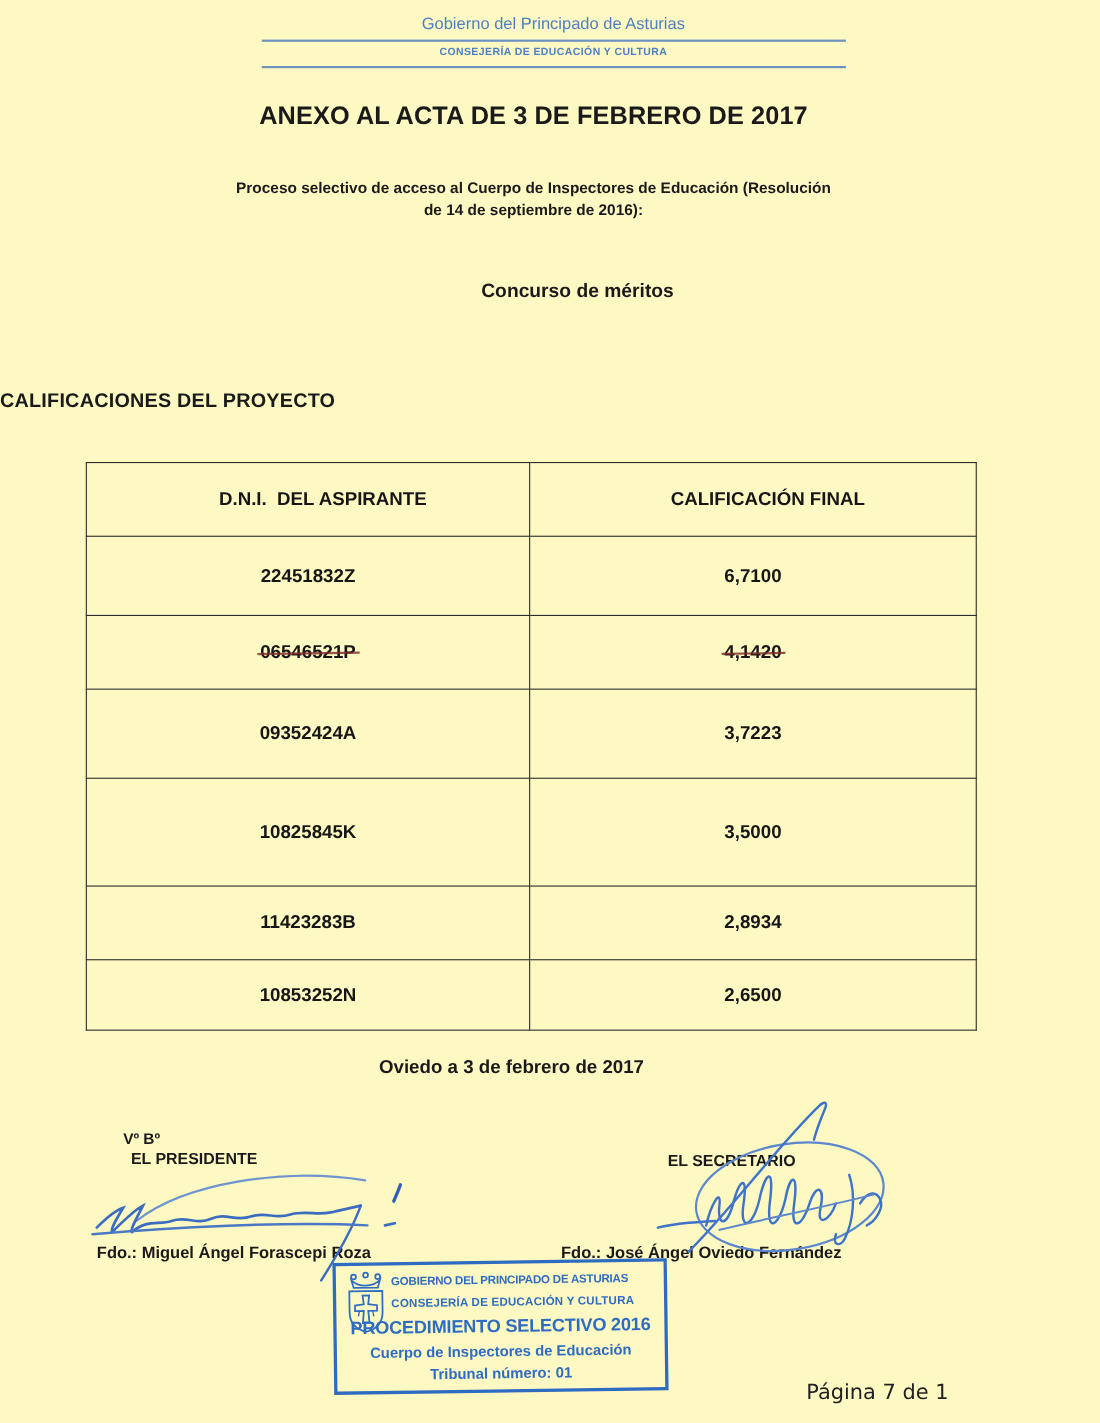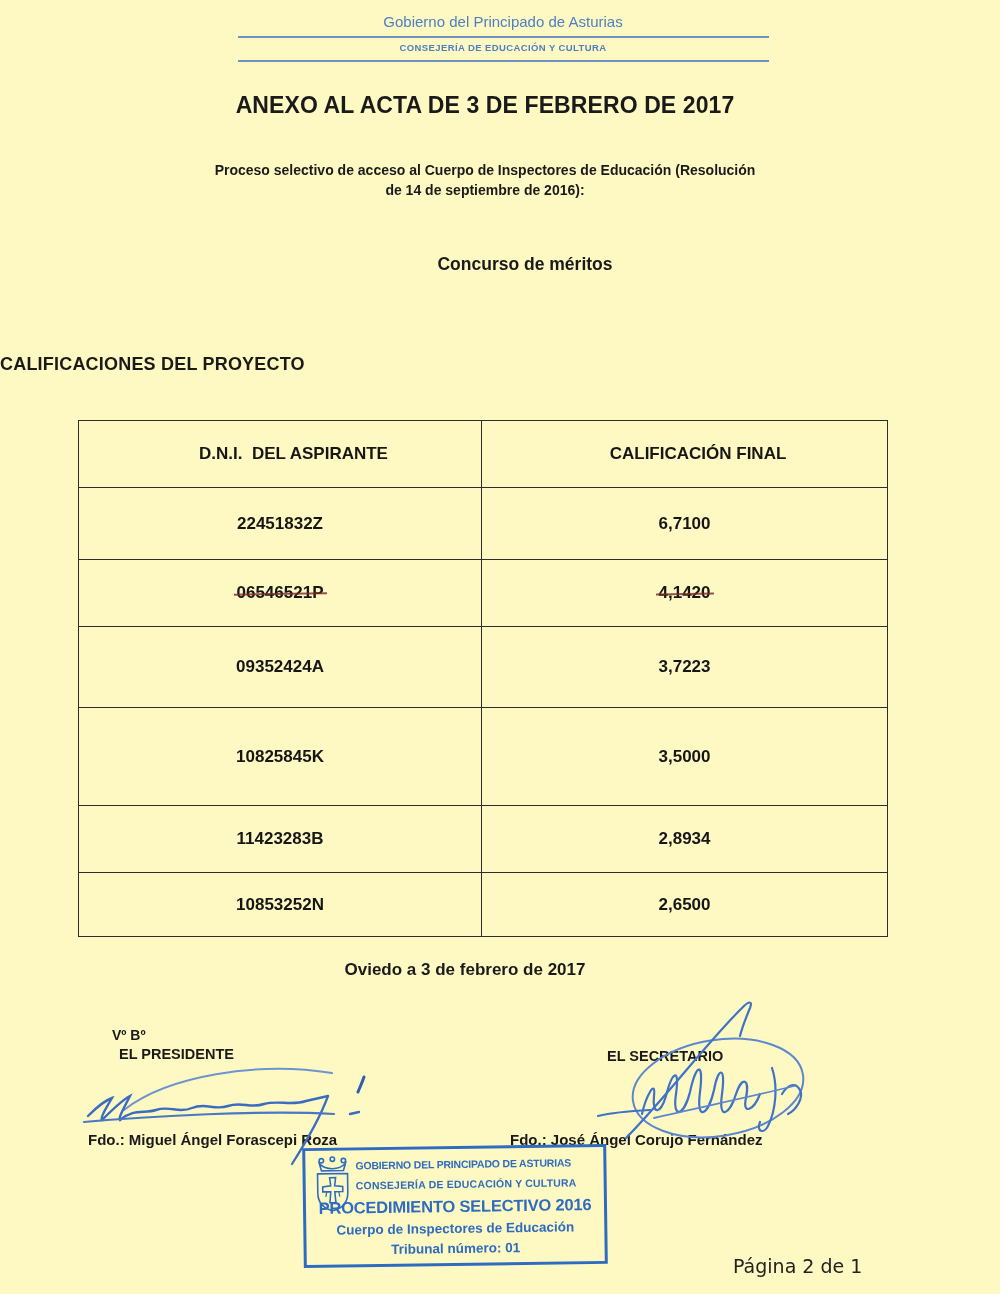--- a/index.html
+++ b/index.html
@@ -121,22 +121,22 @@
       <td><span>2,6500</span></td>
     </tr>
   </tbody>
     </table>
 
   <div class="place-date">Oviedo a 3 de febrero de 2017</div>
   <div class="vobo">Vº Bº</div>
   <div class="role-president">EL PRESIDENTE</div>
   <div class="role-secretary">EL SECRETARIO</div>
   <div class="fdo-left">Fdo.: Miguel Ángel Forascepi Roza</div>
-  <div class="fdo-right">Fdo.: José Ángel Corujo Fernández</div>
-  <div class="page-number">Página 2 de 1</div>
+  <div class="fdo-right">Fdo.: José Ángel Oviedo Fernández</div>
+  <div class="page-number">Página 7 de 1</div>
 
   <svg class="sig sig-president" width="295" height="112" viewBox="0 0 295 112">
     <g fill="none" stroke-linecap="round">
       <path d="M42,54 C85,20 175,5 250,17" stroke="#6e94cf" stroke-width="2"></path>
       <path d="M6,60 C14,52 24,44 30,42 C24,52 18,62 20,64 C28,56 40,44 48,40 C42,52 36,62 38,64 C52,52 62,58 74,54 C88,49 96,58 110,52 C124,46 132,55 146,50 C160,45 168,53 182,48 C196,44 210,50 224,45 L246,40" stroke="#3a6cc0" stroke-width="2.4"></path>
       <path d="M246,40 C238,62 224,86 210,108" stroke="#3a6cc0" stroke-width="2.2"></path>
       <path d="M2,66 C70,60 180,54 252,58" stroke="#4a78c4" stroke-width="2.2"></path>
       <path d="M282,21 C280,27 278,31 276,36" stroke="#2f5fb4" stroke-width="3"></path>
       <path d="M268,58 L277,56" stroke="#3a6cc0" stroke-width="2.4"></path>
     </g>

